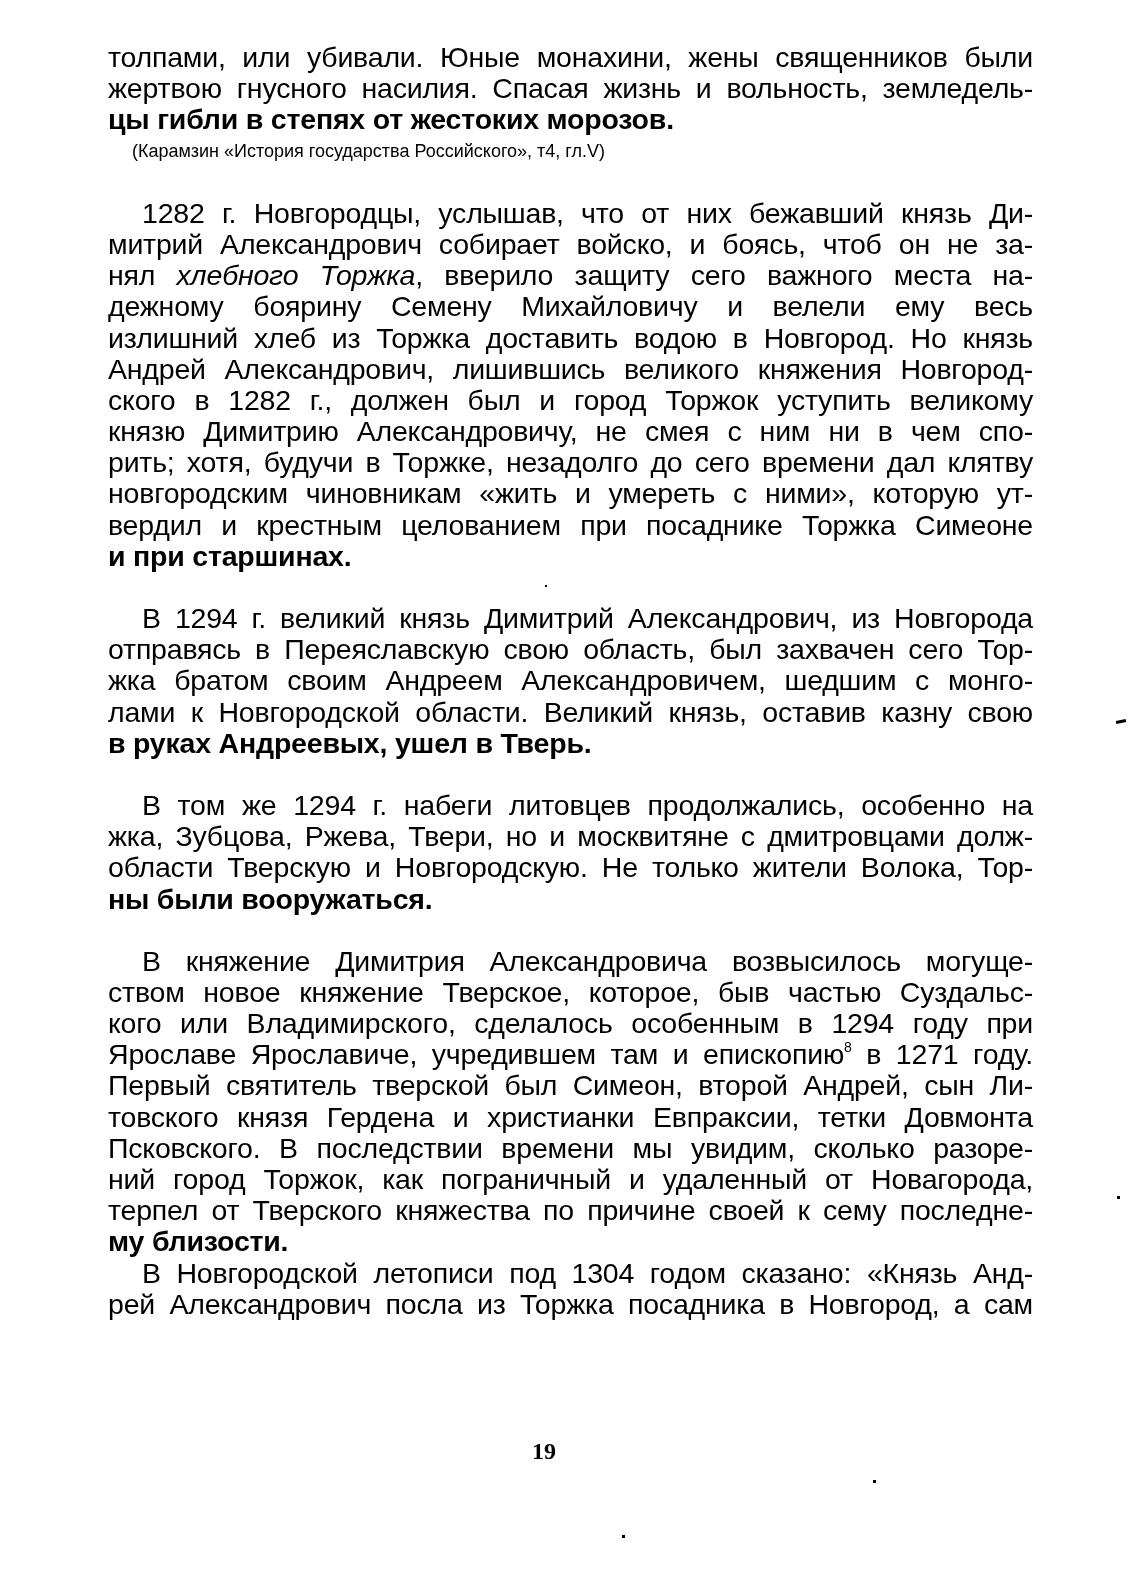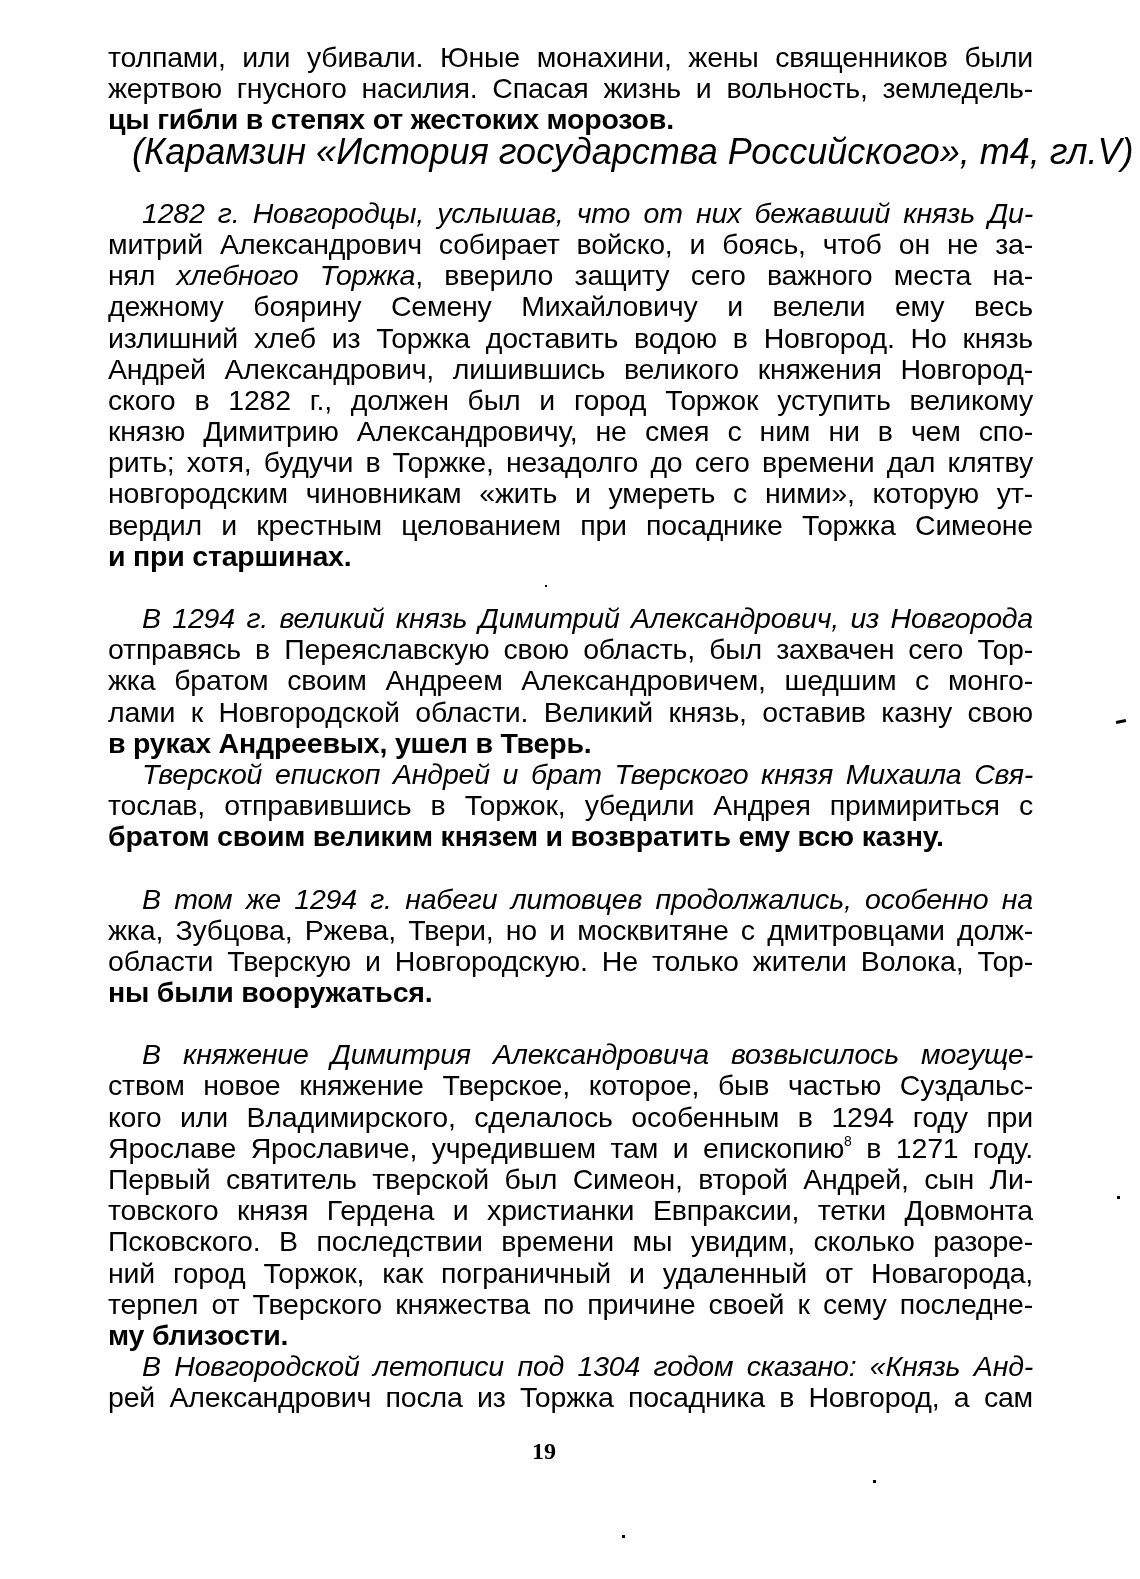--- a/index.html
+++ b/index.html
@@ -30,28 +30,26 @@
     text-align: justify;
     text-align-last: justify;
     letter-spacing: -0.2px;
   }
   .line.last {
     text-align-last: left;
     font-weight: bold;
   }
   .indent {
     padding-left: 34px;
-    font-style: italic;
   }
   .gap {
     height: 31px;
   }
   .citation {
-    font-style: italic;
-    font-size: 36px;
+    font-size: 18px;
     line-height: 31.2px;
     height: 31.2px;
     padding-left: 24px;
     white-space: nowrap;
   }
   em { font-style: italic; }
   sup {
     font-size: 14px;
     line-height: 0;
     vertical-align: 12px;
@@ -103,25 +101,20 @@
   <div class="gap"></div>
 
   <div>
     <div class="line indent">В 1294 г. великий князь Димитрий Александрович, из Новгорода</div>
     <div class="line">отправясь в Переяславскую свою область, был захвачен сего Тор-</div>
     <div class="line">жка братом своим Андреем Александровичем, шедшим с монго-</div>
     <div class="line">лами к Новгородской области. Великий князь, оставив казну свою</div>
     <div class="line last">в руках Андреевых, ушел в Тверь.</div>
   </div>
 
-  <div>
-    <div class="line indent">Тверской епископ Андрей и брат Тверского князя Михаила Свя-</div>
-    <div class="line">тослав, отправившись в Торжок, убедили Андрея примириться с</div>
-    <div class="line last">братом своим великим князем и возвратить ему всю казну.</div>
-  </div>
 
   <div class="gap"></div>
 
   <div>
     <div class="line indent">В том же 1294 г. набеги литовцев продолжались, особенно на</div>
     <div class="line">жка, Зубцова, Ржева, Твери, но и москвитяне с дмитровцами долж-</div>
     <div class="line">области Тверскую и Новгородскую. Не только жители Волока, Тор-</div>
     <div class="line last">ны были вооружаться.</div>
   </div>
 

